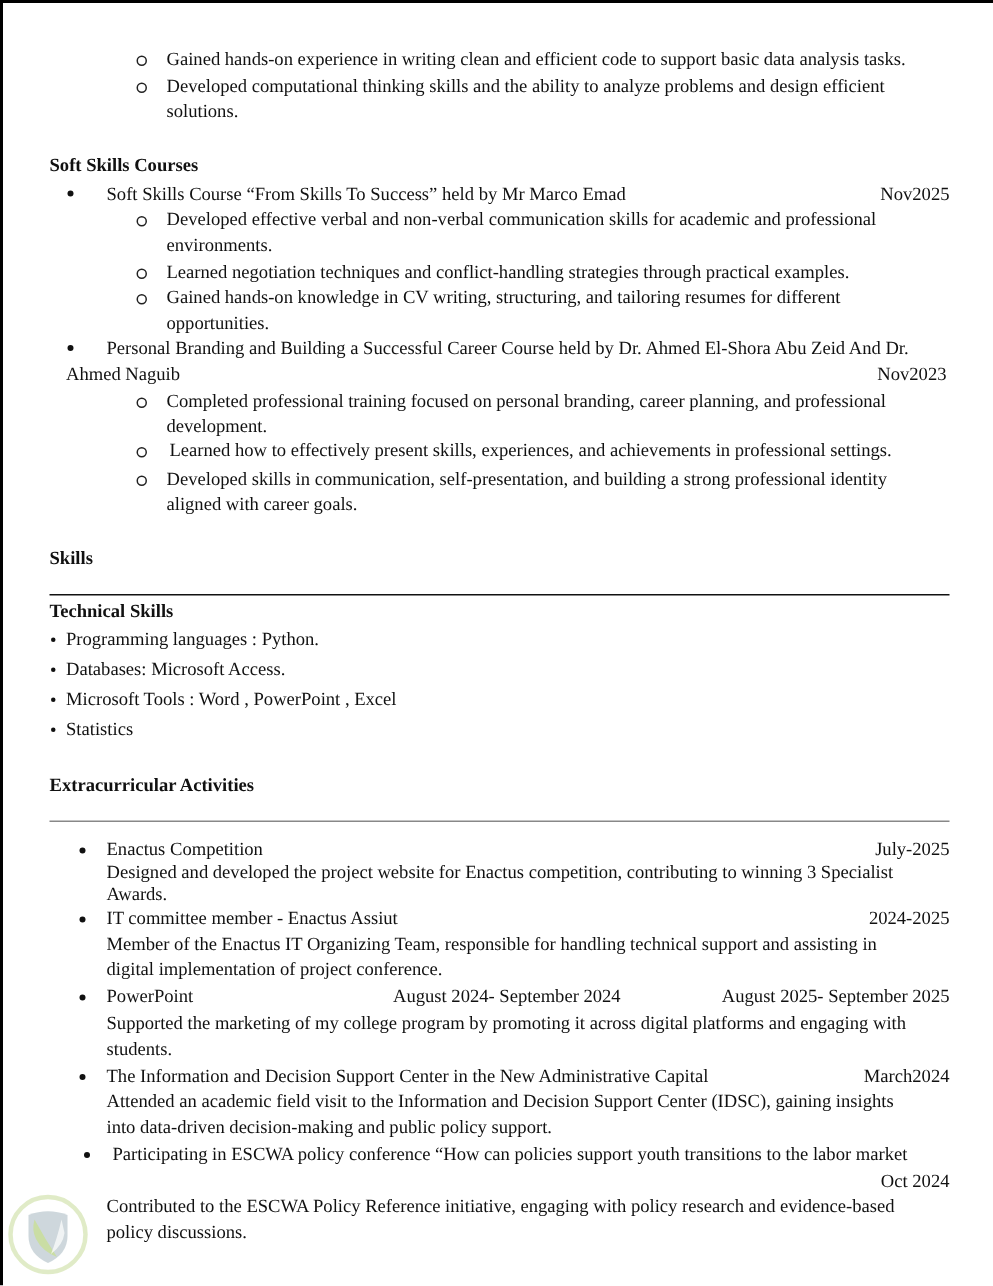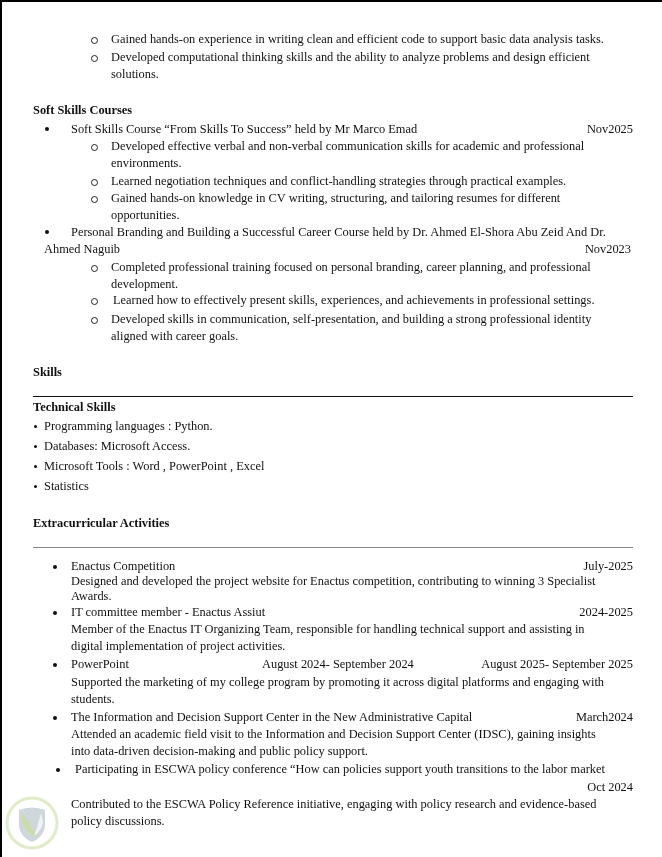--- a/index.html
+++ b/index.html
@@ -86,21 +86,21 @@
 <span class="dot" style="left:53px;top:565px;"></span>
 <div class="abs" style="left:71px;top:558px;">Enactus Competition</div>
 <div class="abs right" style="left:520px;top:558px;width:113px;">July-2025</div>
 <div class="abs" style="left:71px;top:573px;">Designed and developed the project website for Enactus competition, contributing to winning 3 Specialist</div>
 <div class="abs" style="left:71px;top:588px;">Awards.</div>
 
 <span class="dot" style="left:53px;top:611px;"></span>
 <div class="abs" style="left:71px;top:604px;">IT committee member  - Enactus Assiut</div>
 <div class="abs right" style="left:520px;top:604px;width:113px;">2024-2025</div>
 <div class="abs" style="left:71px;top:621px;">Member of the Enactus IT Organizing Team, responsible for handling technical support and assisting in</div>
-<div class="abs" style="left:71px;top:638px;">digital implementation of project activities.</div>
+<div class="abs" style="left:71px;top:638px;">digital implementation of project conference.</div>
 
 <span class="dot" style="left:53px;top:663px;"></span>
 <div class="abs" style="left:71px;top:656px;">PowerPoint</div>
 <div class="abs" style="left:262px;top:656px;">August 2024- September  2024</div>
 <div class="abs right" style="left:440px;top:656px;width:193px;">August 2025- September  2025</div>
 <div class="abs" style="left:71px;top:674px;">Supported the marketing of my college program by promoting it across digital platforms and engaging with</div>
 <div class="abs" style="left:71px;top:691px;">students.</div>
 
 <span class="dot" style="left:53px;top:716px;"></span>
 <div class="abs" style="left:71px;top:709px;">The Information and Decision Support Center in the New Administrative Capital</div>

